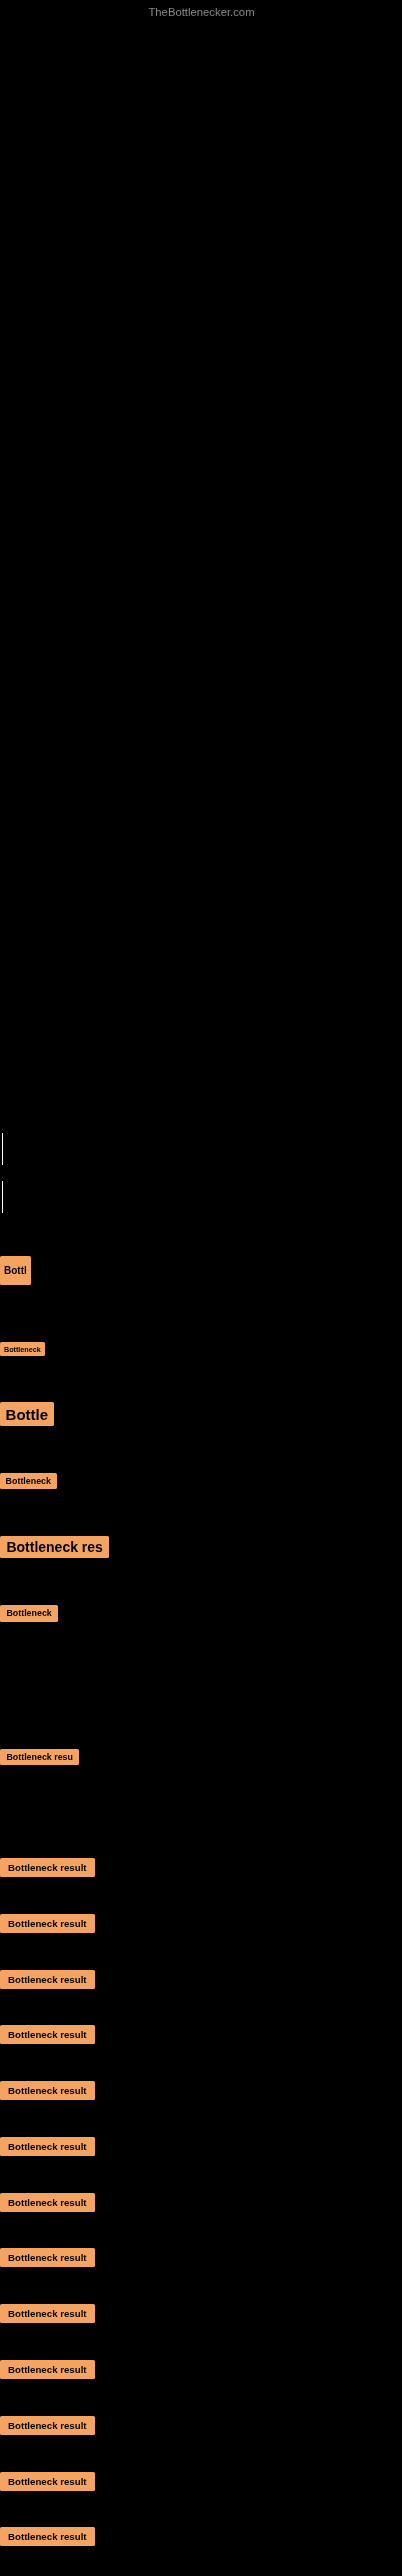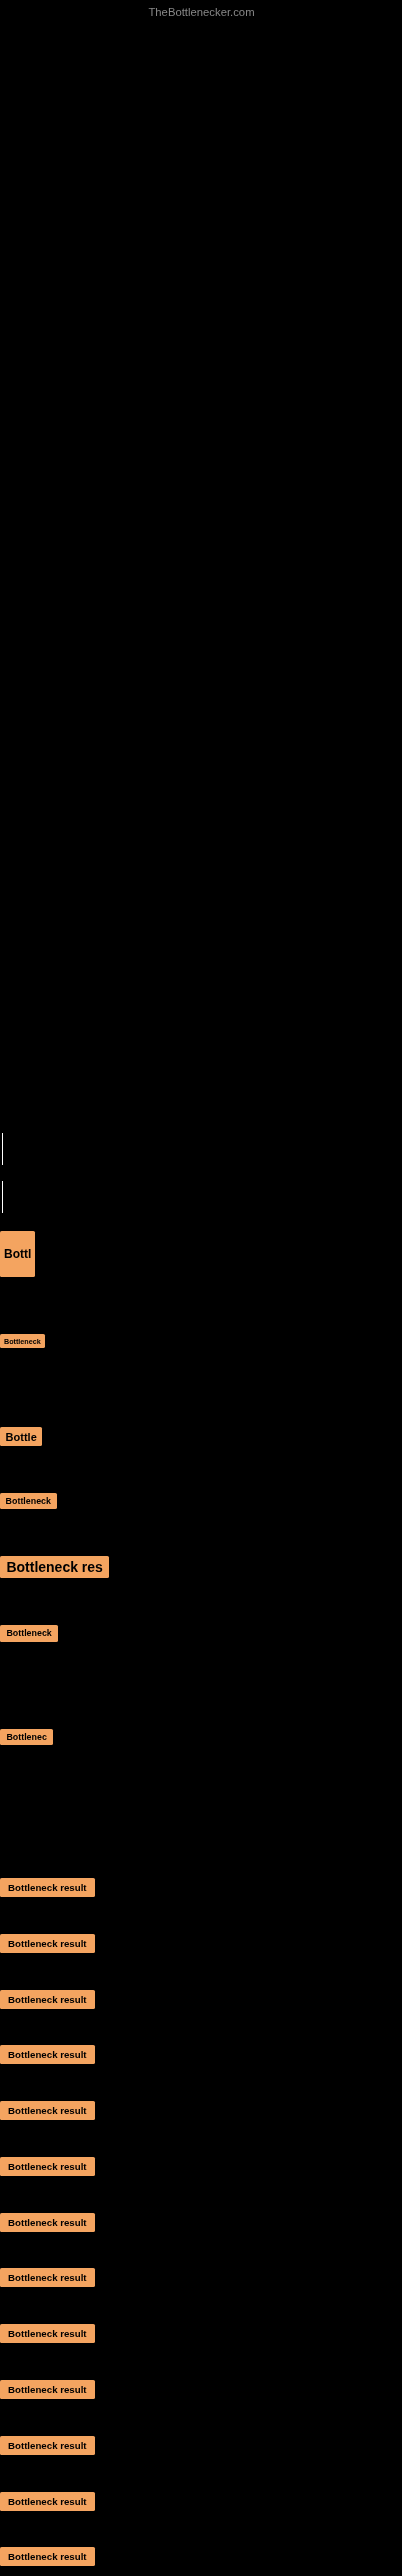--- a/index.html
+++ b/index.html
@@ -46,25 +46,25 @@
       background-color: #F4A460;
       color: #000000;
       font-size: 8.9px;
       font-weight: bold;
       padding: 3.2px 6.4px;
       border-radius: 1.6px;
       white-space: nowrap;
     }
 
     
-    .result-item:nth-child(1) .result-badge { font-size: 12px; padding: 16px 4px; }
+    .result-item:nth-child(1) .result-badge { font-size: 10px; padding: 9px 4px; margin-top: 25px; }
     .result-item:nth-child(2) .result-badge { font-size: 8px; padding: 2.4px 4.8px; }
     .result-item:nth-child(3) .result-badge { font-size: 7.2px; padding: 2.4px 4px; }
     .result-item:nth-child(4) .result-badge { font-size: 8px; padding: 2.4px 4.8px; }
-    .result-item:nth-child(5) .result-badge { font-size: 11px; padding: 3.2px 5.6px; margin-top: 33px; }
+    .result-item:nth-child(5) .result-badge { font-size: 15px; padding: 3.2px 5.6px; }
     .result-item:nth-child(6) .result-badge { font-size: 8px; padding: 2.4px 4.8px; }
     .result-item:nth-child(7) .result-badge { font-size: 8.9px; padding: 3.2px 5.6px; }
     .result-item:nth-child(8) .result-badge { font-size: 8px; padding: 2.4px 4.8px; }
     .result-item:nth-child(9) .result-badge { font-size: 14px; padding: 3.2px 6.4px; }
     .result-item:nth-child(10) .result-badge { font-size: 8.9px; padding: 3.2px 6.4px; }
 
     .results-later {
       padding-top: 8px;
     }
 
@@ -132,26 +132,26 @@
 
   <div class="result-item">
     <span class="result-badge">Bottleneck</span>
   </div>
 
   <div style="height: 40px;"></div>
 
 
   <div style="height: 40px;"></div>
 
-  <div class="result-item">
-    <span class="result-badge">Bottlenec</span>
-  </div>
-
-  <div style="height: 40px;"></div>
-
+
+  <div style="height: 40px;"></div>
+
+  <div class="result-item">
+    <span class="result-badge">Bottleneck resu</span>
+  </div>
 
   <div style="height: 40px;"></div>
 
 
 </div>
 
 <div class="results-later">
 
   <div style="height: 40px;"></div>
 

